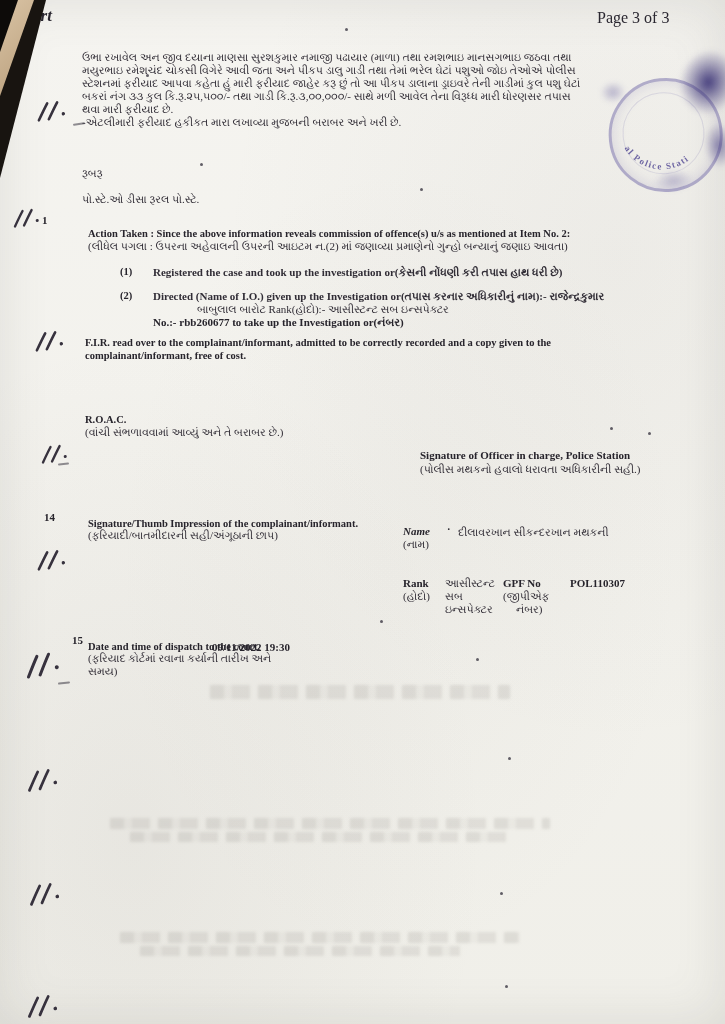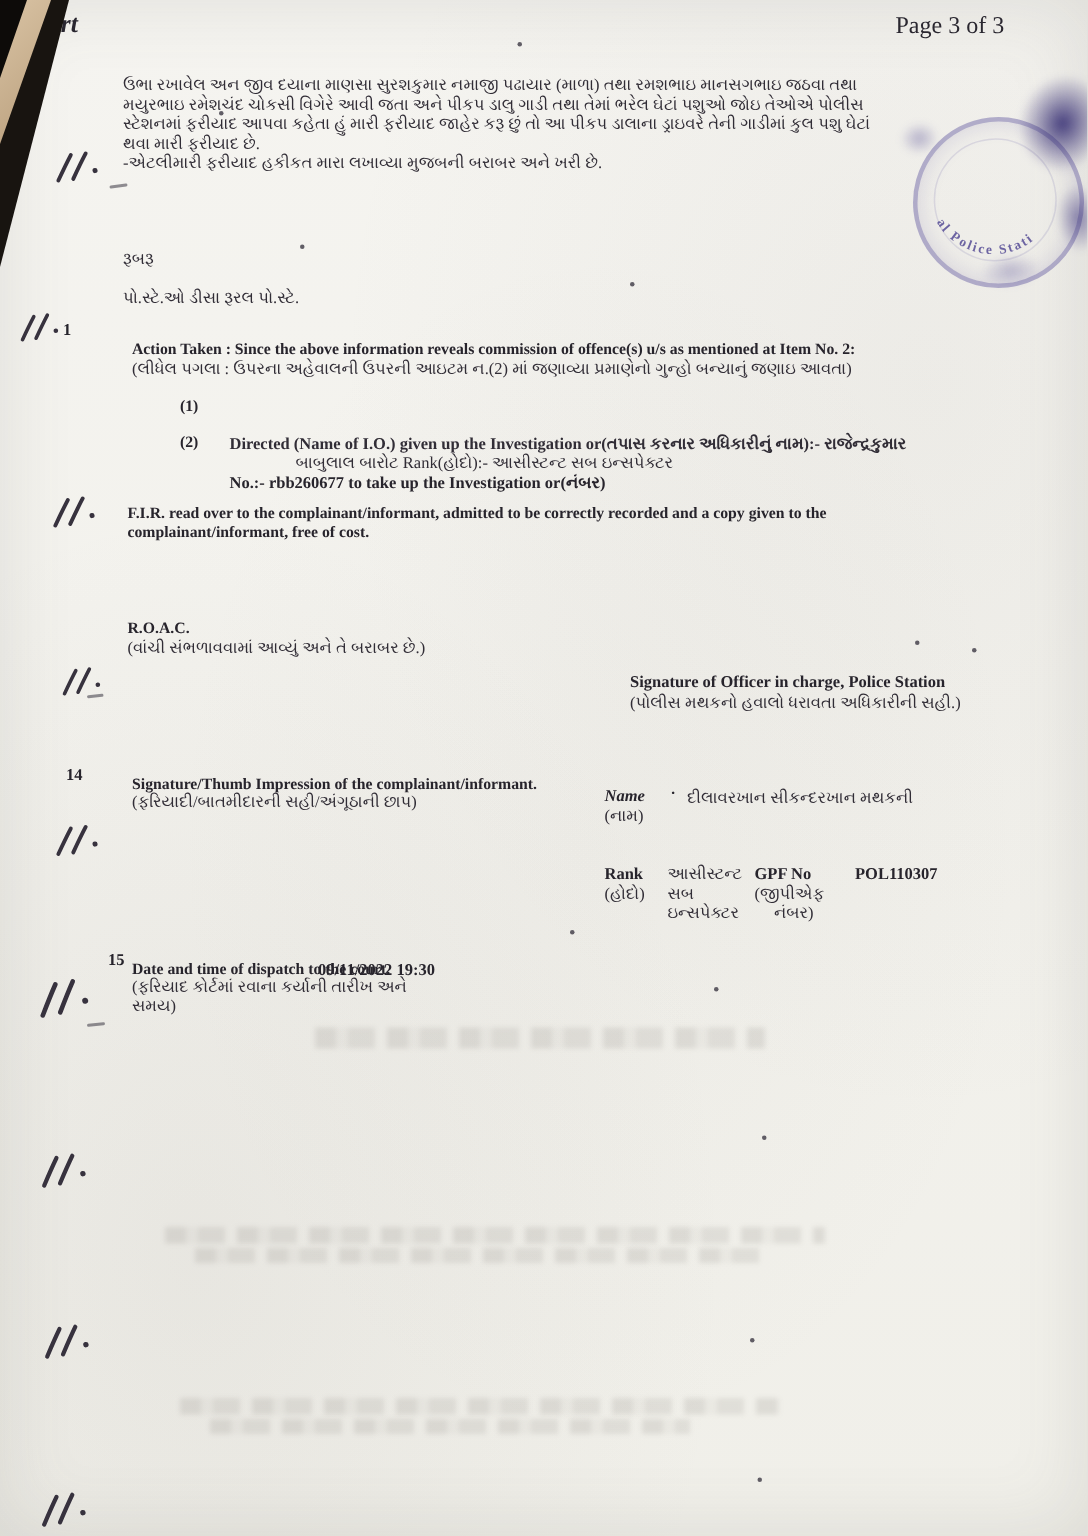--- a/index.html
+++ b/index.html
@@ -57,34 +57,36 @@
 
 <div class="page">
 
   <div class="abs hdr" style="left:16px;top:6px;font-weight:bold;font-style:italic;font-size:17px;">eport</div>
   <div class="abs hdr" style="left:597px;top:9px;">Page 3 of 3</div>
 
   <div class="abs gu" style="left:82px;top:51px;width:628px;">
     <div>ઉભા રખાવેલ અન જીવ દયાના માણસા સુરશકુમાર નમાજી પઢાયાર (માળા) તથા રમશભાઇ માનસગભાઇ જઠવા તથા</div>
     <div>મયુરભાઇ રમેશચંદ ચોકસી વિગેરે આવી જતા અને પીકપ ડાલુ ગાડી તથા તેમાં ભરેલ ઘેટાં પશુઓ જોઇ તેઓએ પોલીસ</div>
     <div>સ્ટેશનમાં ફરીયાદ આપવા કહેતા હું મારી ફરીયાદ જાહેર કરૂ છું તો આ પીકપ ડાલાના ડ્રાઇવરે તેની ગાડીમાં કુલ પશુ ઘેટાં</div>
+    <div>બકરાં નંગ ૩૩ કુલ કિ.રૂ.૨૫,૫૦૦/- તથા ગાડી કિ.રૂ.૩,૦૦,૦૦૦/- સાથે મળી આવેલ તેના વિરૂધ્ધ મારી ધોરણસર તપાસ</div>
     <div>થવા મારી ફરીયાદ છે.</div>
     <div>-એટલીમારી ફરીયાદ હકીકત મારા લખાવ્યા મુજબની બરાબર અને ખરી છે.</div>
   </div>
 
   <div class="abs gu" style="left:82px;top:167px;">રૂબરૂ</div>
   <div class="abs gu" style="left:82px;top:193px;">પો.સ્ટે.ઓ ડીસા રૂરલ પો.સ્ટે.</div>
 
   <div class="abs num" style="left:42px;top:214px;">1</div>
   <div class="abs" style="left:88px;top:228px;width:620px;">
     <div class="en">Action Taken : Since the above information reveals commission of offence(s) u/s as mentioned at Item No. 2:</div>
     <div class="gu" style="margin-top:-1px;">(લીધેલ પગલા : ઉપરના અહેવાલની ઉપરની આઇટમ ન.(2) માં જણાવ્યા પ્રમાણેનો ગુન્હો બન્યાનું જણાઇ આવતા)</div>
   </div>
   <div class="abs row" style="left:120px;top:266px;width:590px;">
     <span class="en" style="width:33px;">(1)</span>
+    <span class="gu" style="font-weight:bold;">Registered the case and took up the investigation or(કેસની નોંધણી કરી તપાસ હાથ ધરી છે)</span>
   </div>
   <div class="abs row" style="left:120px;top:290px;width:590px;">
     <span class="en" style="width:33px;">(2)</span>
     <span style="display:block;">
       <span class="gu" style="display:block;font-weight:bold;">Directed (Name of I.O.) given up the Investigation or(તપાસ કરનાર અધિકારીનું નામ):- રાજેન્દ્રકુમાર</span>
       <span class="gu" style="display:block;margin-left:44px;">બાબુલાલ બારોટ Rank(હોદો):- આસીસ્ટન્ટ સબ ઇન્સપેક્ટર</span>
       <span class="en" style="display:block;font-size:11px;">No.:- rbb260677 to take up the Investigation or(નંબર)</span>
     </span>
   </div>
 

